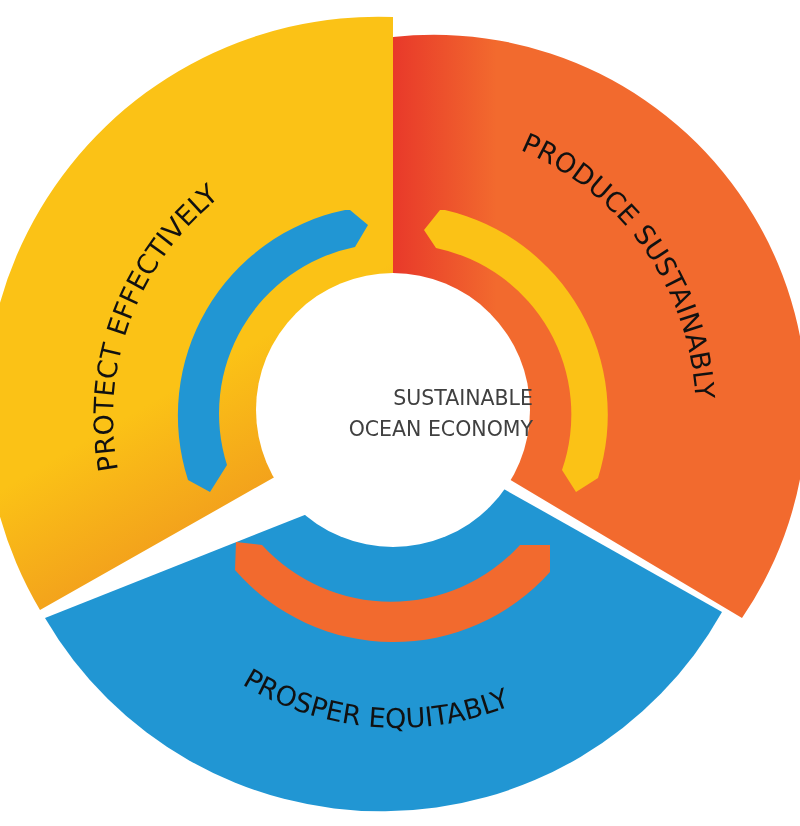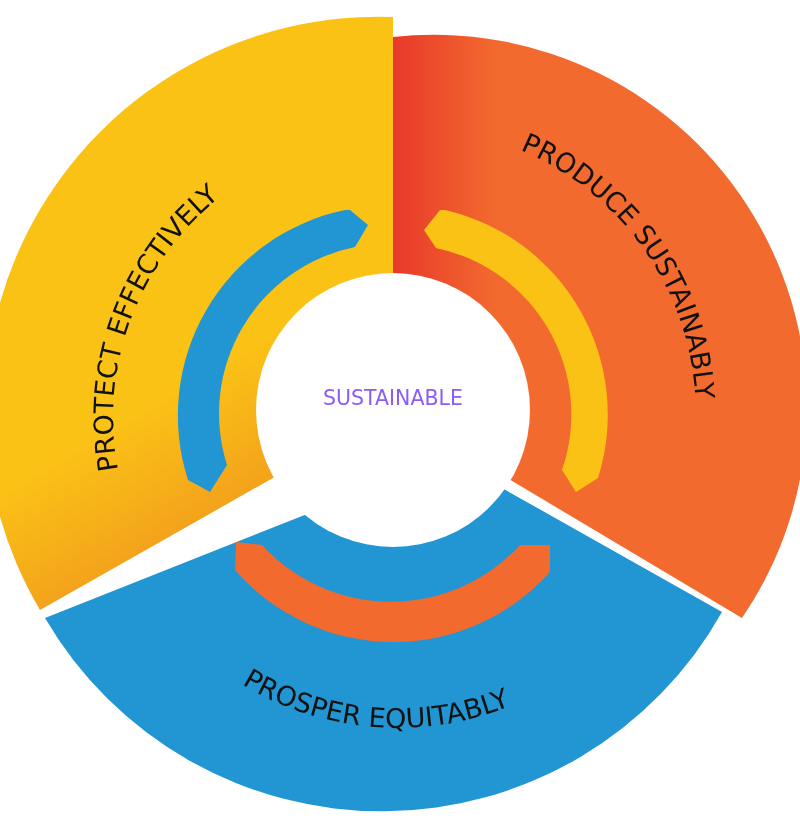--- a/index.html
+++ b/index.html
@@ -1,20 +1,20 @@
 <!DOCTYPE html>
 <html><head>
   <meta charset="utf-8">
   <style>
     html, body { margin: 0; padding: 0; background: #ffffff; }
     body { width: 800px; height: 826px; overflow: hidden; position: relative; }
     #diagram { position: absolute; left: 0; top: 0; width: 800px; height: 826px; }
     .seg-label { font-family: "DejaVu Sans", sans-serif; font-size: 27px; fill: #111111; letter-spacing: 0px; }
-    .center-text { position: absolute; left: 253px; top: 383px; width: 280px; text-align: center;
-      font-family: "DejaVu Sans", sans-serif; font-size: 20.5px; line-height: 31px; color: #8b5cf6; }
+    .center-text { position: absolute; left: 253px; top: 383px; width: 280px; text-align: right;
+      font-family: "DejaVu Sans", sans-serif; font-size: 20.5px; line-height: 31px; color: #404040; }
   </style>
 </head>
 <body>
 
 <svg id="diagram" viewBox="0 0 800 826" xmlns="http://www.w3.org/2000/svg">
   <defs>
     <linearGradient id="orangeGrad" x1="0" y1="0" x2="1" y2="0">
       <stop offset="0" stop-color="#E8392A"></stop>
       <stop offset="0.25" stop-color="#F26A2E"></stop>
       <stop offset="1" stop-color="#F26A2E"></stop>
@@ -48,13 +48,14 @@
   <text class="seg-label">
     <textPath href="#producePath" startOffset="0"><tspan>PRODUCE SUSTAINABLY</tspan></textPath>
   </text>
   <text class="seg-label">
     <textPath href="#prosperPath" startOffset="8"><tspan>PROSPER EQUITABLY</tspan></textPath>
   </text>
 </svg>
 
 <div class="center-text">
   <div>SUSTAINABLE</div>
+  <div>OCEAN ECONOMY</div>
 </div>
 
 </body></html>

